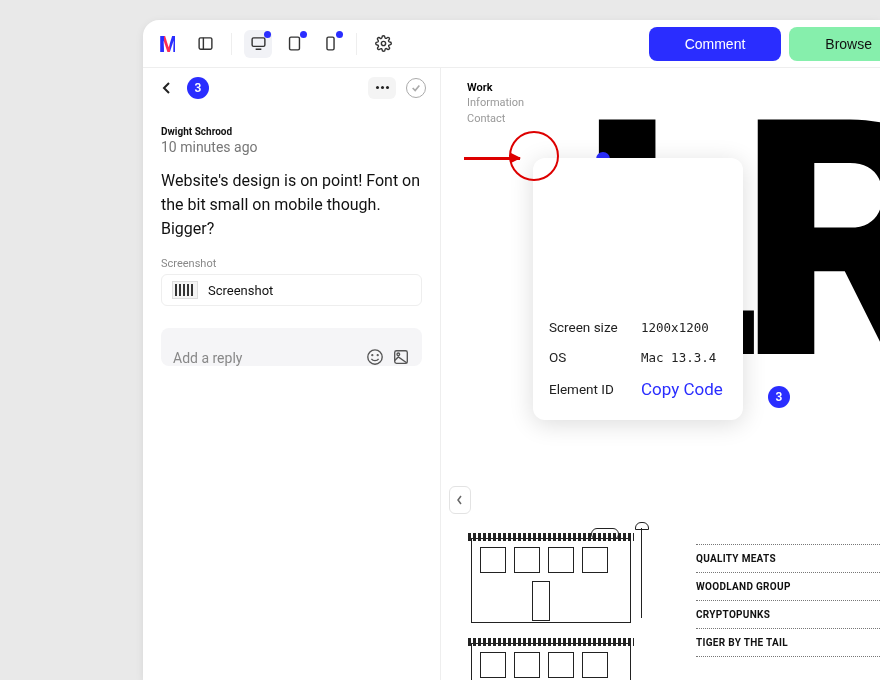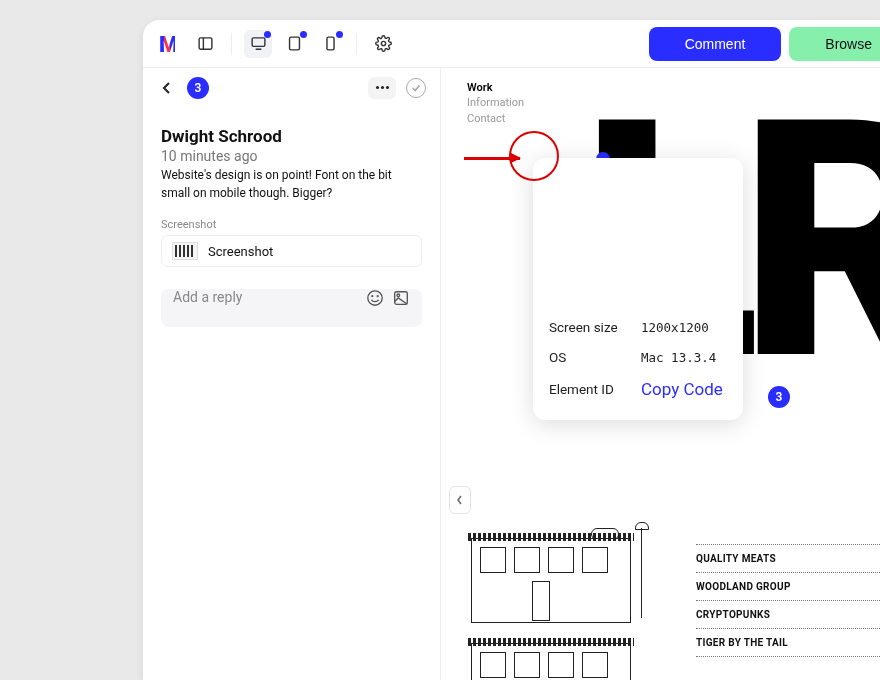--- a/index.html
+++ b/index.html
@@ -28,28 +28,28 @@
 .thread-hdr{height:40px;display:flex;align-items:center;padding:0 14px;gap:10px;border-bottom:1px solid transparent}
 .back-btn{width:20px;height:20px;display:flex;align-items:center;justify-content:center;cursor:pointer}
 .count-pill{width:22px;height:22px;border-radius:50%;background:#2a2dff;color:#fff;font-size:12px;font-weight:600;display:flex;align-items:center;justify-content:center}
 .hdr-right{margin-left:auto;display:flex;align-items:center;gap:10px}
 .more-btn{width:28px;height:22px;border-radius:6px;background:#f4f4f4;display:flex;align-items:center;justify-content:center;cursor:pointer;gap:2px}
 .more-btn span{width:3px;height:3px;border-radius:50%;background:#222}
 .resolve-ic{width:20px;height:20px;border:1.5px solid #aaa;border-radius:50%;display:flex;align-items:center;justify-content:center}
 .resolve-ic svg{width:10px;height:10px}
 
 .comment{padding:18px 18px 8px}
-.author{font-weight:700;font-size:17px}
+.author{font-weight:700;font-size:10px}
 .time{font-size:14px;color:#777;margin-top:2px}
-.body{font-size:12px;line-height:1.5;margin-top:2px}
+.body{font-size:16px;line-height:1.5;margin-top:14px}
 .shot-lbl{font-size:11px;color:#888;margin-top:16px}
 .shot-row{margin-top:4px;border:1px solid #eee;border-radius:6px;padding:6px 10px;display:flex;align-items:center;gap:10px;font-size:13px;cursor:pointer}
 .shot-thumb{width:26px;height:18px;background:#f4f4f4;border:1px solid #ddd;position:relative;overflow:hidden}
 .shot-thumb::before{content:"";position:absolute;inset:2px;background:repeating-linear-gradient(90deg,#333 0 2px,transparent 2px 4px)}
-.reply{margin:14px 18px;background:#f5f5f7;border-radius:8px;height:38px;display:flex;align-items:flex-start;padding:0 12px;font-size:14px;color:#888;gap:8px}
+.reply{margin:14px 18px;background:#f5f5f7;border-radius:8px;height:38px;display:flex;align-items:flex-end;padding:0 12px;font-size:14px;color:#888;gap:8px}
 .reply .ip{flex:1}
 .reply-ic{width:18px;height:18px;display:flex;align-items:center;justify-content:center;cursor:pointer}
 
 
 .preview{flex:1;position:relative;overflow:hidden}
 .site-nav{position:absolute;top:12px;left:26px;font-size:11px;line-height:1.4}
 .site-nav .active{color:#000;font-weight:600}
 .site-nav div:not(.active){color:#999}
 .big-type{position:absolute;top:-20px;left:140px;font-size:330px;font-weight:900;letter-spacing:-20px;color:#000;white-space:nowrap}
 .marker-left{position:absolute;top:84px;left:155px;width:14px;height:22px;border-radius:7px 7px 7px 0;background:#2a2dff}

